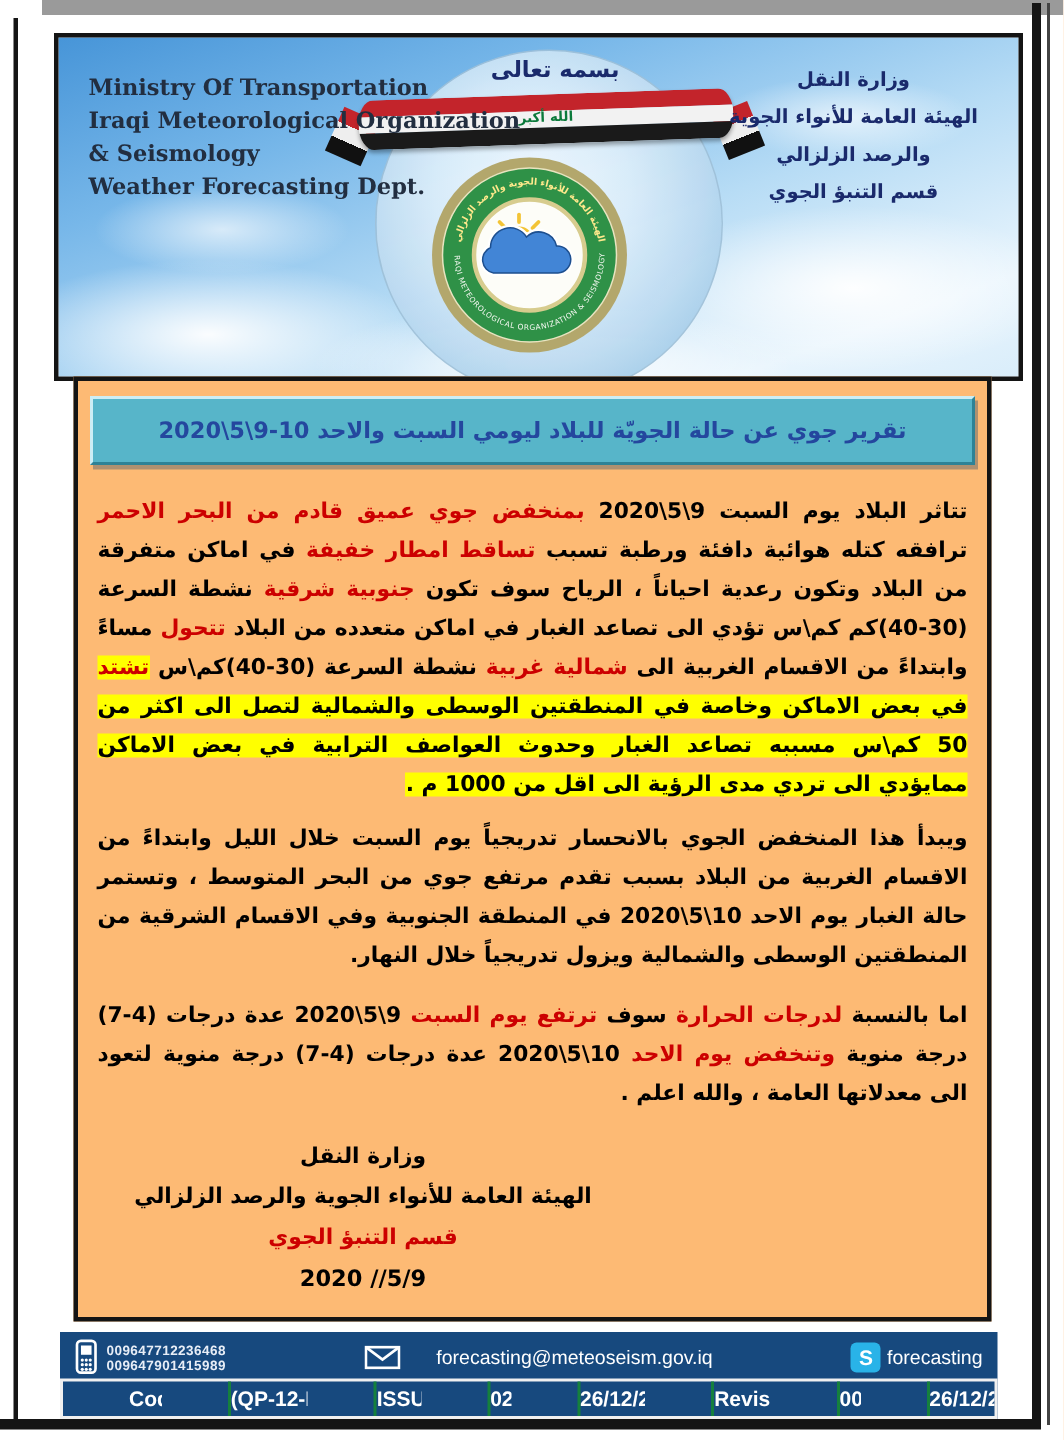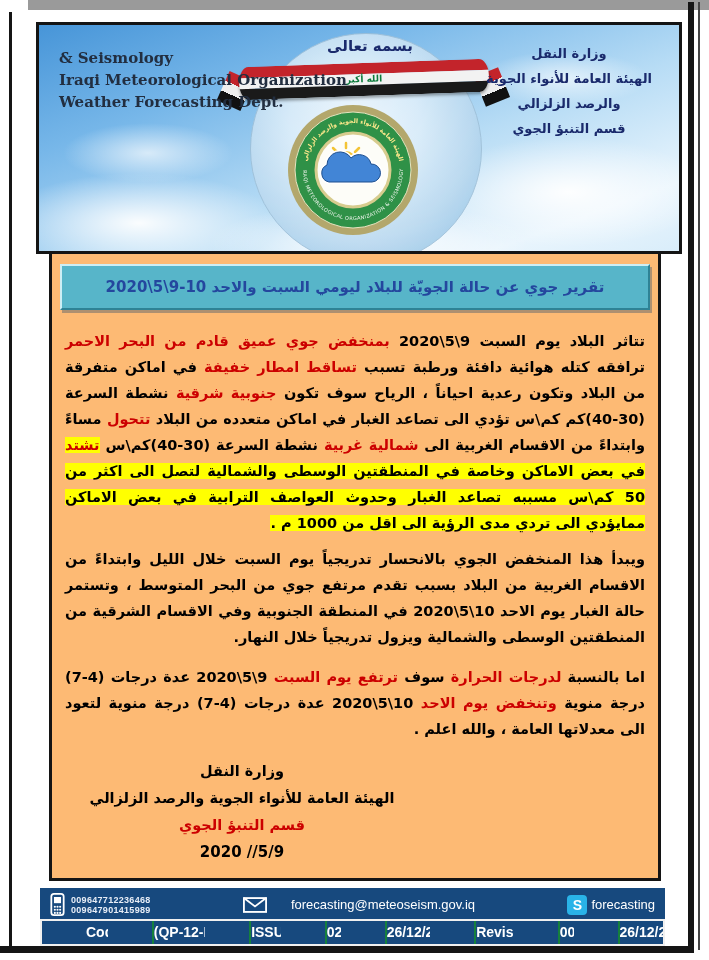--- a/index.html
+++ b/index.html
@@ -143,22 +143,23 @@
         <line x1="-9" y1="9" x2="-13" y2="13"></line>
         <circle r="10" fill="#f3c436" stroke="none"></circle>
       </g>
       <g>
         <path d="M -24 12 a 9 9 0 0 1 -2 -17 a 13 13 0 0 1 24 -7 a 12 12 0 0 1 20 6 a 9 9 0 0 1 1 18 z" fill="none" stroke="#ffffff" stroke-width="4"></path>
         <path d="M -24 12 a 9 9 0 0 1 -2 -17 a 13 13 0 0 1 24 -7 a 12 12 0 0 1 20 6 a 9 9 0 0 1 1 18 z" fill="#4285d6" stroke="#1d4f8f" stroke-width="1"></path>
       </g>
     </svg>
 
     <div class="eng-block">
+        <div class="eng-line">Ministry Of Transportation</div>
+        <div class="eng-line">Iraqi Meteorological Organization</div>
         <div class="eng-line">&amp; Seismology</div>
-        <div class="eng-line">Iraqi Meteorological Organization</div>
         <div class="eng-line">Weather Forecasting Dept.</div>
       </div>
     <div class="ar-block">
         <div class="ar-line">وزارة النقل</div>
         <div class="ar-line">الهيئة العامة للأنواء الجوية والرصد الزلزالي</div>
         <div class="ar-line">قسم التنبؤ الجوي</div>
       </div>
   </div>
 
   <div class="content-box">

